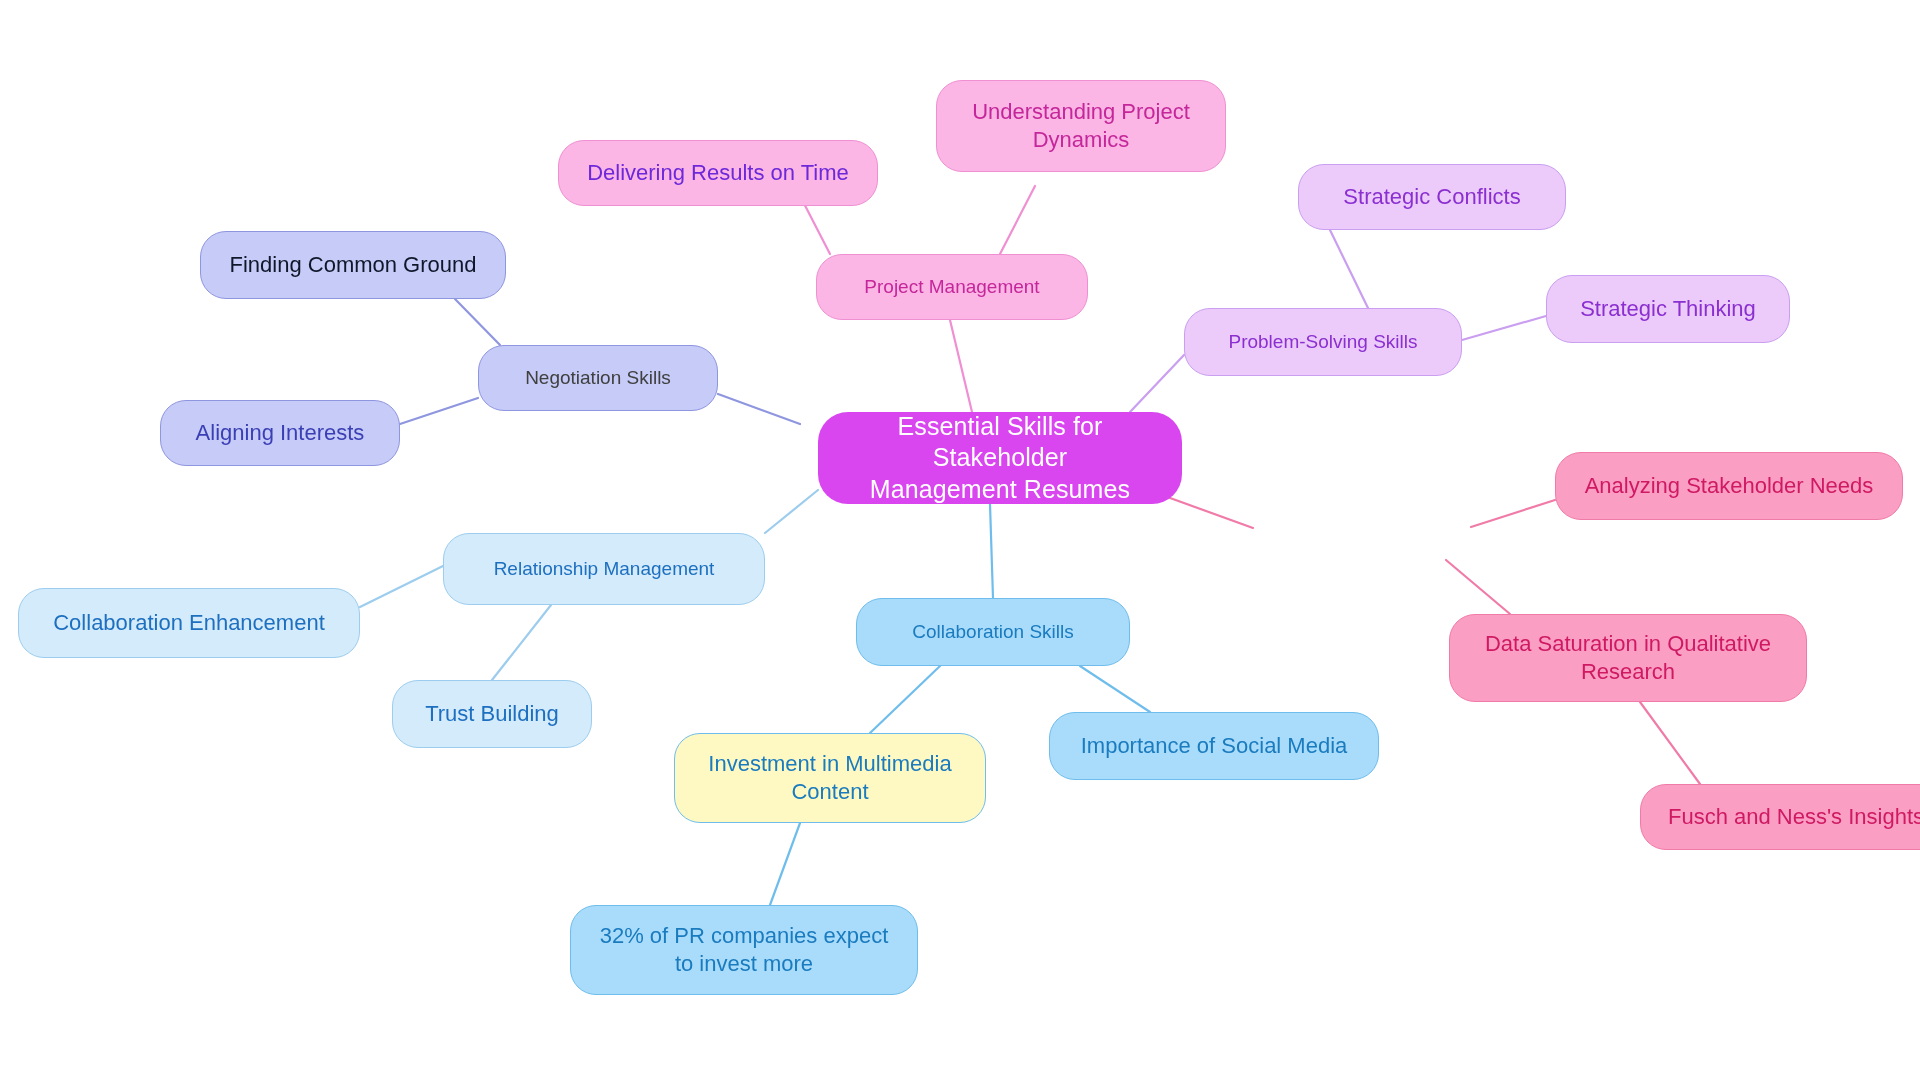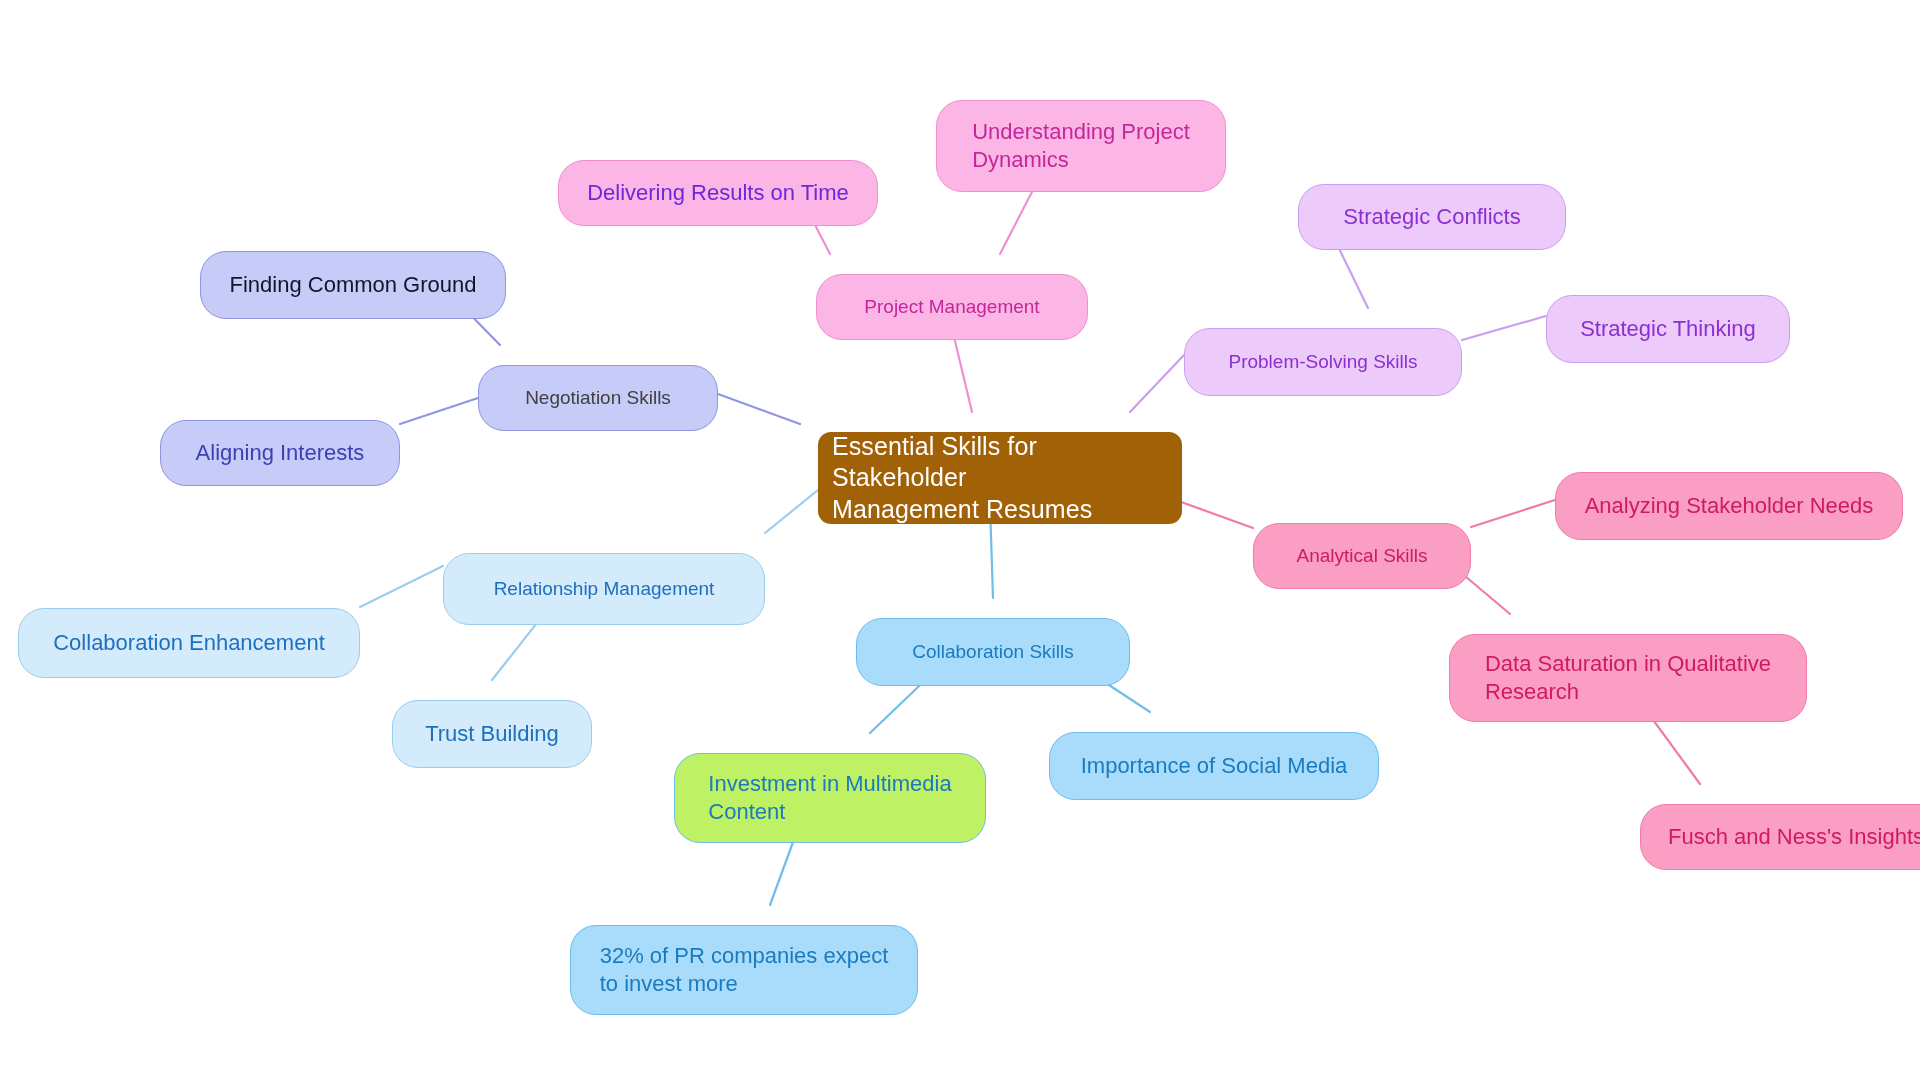--- a/index.html
+++ b/index.html
@@ -24,27 +24,27 @@
     width: 1920px;
     height: 1083px;
     pointer-events: none;
   }
   .node {
     position: absolute;
     box-sizing: border-box;
     display: flex;
     align-items: center;
     justify-content: center;
+    text-align: center;
     border-radius: 26px;
     border-style: solid;
     border-width: 1.5px;
     line-height: 1.26;
     white-space: pre-line;
     padding: 14px 14px;
-    margin-top: 20px;
   }
   .node.root {
     border-radius: 30px;
     border-width: 0;
     font-size: 25px;
     letter-spacing: 0.1px;
   }
   .node.branch {
     font-size: 19px;
   }
@@ -71,36 +71,35 @@
       <line x1="1446" y1="560" x2="1510" y2="614" stroke="#f17ba8" stroke-width="2.2" stroke-linecap="round"></line>
       <line x1="1640" y1="702" x2="1700" y2="784" stroke="#f17ba8" stroke-width="2.2" stroke-linecap="round"></line>
       <line x1="990" y1="504" x2="993" y2="598" stroke="#6fbdec" stroke-width="2.2" stroke-linecap="round"></line>
       <line x1="940" y1="666" x2="870" y2="733" stroke="#6fbdec" stroke-width="2.2" stroke-linecap="round"></line>
       <line x1="1080" y1="666" x2="1150" y2="712" stroke="#6fbdec" stroke-width="2.2" stroke-linecap="round"></line>
       <line x1="800" y1="823" x2="770" y2="905" stroke="#6fbdec" stroke-width="2.2" stroke-linecap="round"></line>
       <line x1="818" y1="490" x2="765" y2="533" stroke="#9dcdee" stroke-width="2.2" stroke-linecap="round"></line>
       <line x1="443" y1="566" x2="360" y2="607" stroke="#9dcdee" stroke-width="2.2" stroke-linecap="round"></line>
       <line x1="551" y1="605" x2="492" y2="680" stroke="#9dcdee" stroke-width="2.2" stroke-linecap="round"></line>
     </svg>
-<div class="node root" style="left: 818px; top: 412px; width: 364px; height: 92px; background: #a16207; color: rgb(255, 255, 255); border-color: rgb(17, 22, 34); border-radius: 13px;">Essential Skills for Stakeholder
+<div class="node root" style="left: 818px; top: 412px; width: 364px; height: 92px; background: #d946ef; color: rgb(255, 255, 255); border-color: rgb(17, 22, 34);">Essential Skills for Stakeholder
 Management Resumes</div>
     <div class="node branch" style="left: 478px; top: 345px; width: 240px; height: 66px; background: rgb(198, 203, 247); color: #404040; border-color: rgb(143, 150, 224);">Negotiation Skills</div>
     <div class="node leaf" style="left: 200px; top: 231px; width: 306px; height: 68px; background: rgb(198, 203, 247); color: #0f172a; border-color: rgb(143, 150, 224);">Finding Common Ground</div>
     <div class="node leaf" style="left: 160px; top: 400px; width: 240px; height: 66px; background: rgb(198, 203, 247); color: rgb(59, 63, 181); border-color: rgb(143, 150, 224);">Aligning Interests</div>
     <div class="node branch" style="left: 816px; top: 254px; width: 272px; height: 66px; background: rgb(251, 182, 230); color: rgb(197, 38, 154); border-color: rgb(240, 143, 210);">Project Management</div>
     <div class="node branch" style="left: 1184px; top: 308px; width: 278px; height: 68px; background: rgb(236, 203, 251); color: rgb(139, 47, 208); border-color: rgb(202, 158, 240);">Problem-Solving Skills</div>
     <div class="node leaf" style="left: 1298px; top: 164px; width: 268px; height: 66px; background: rgb(236, 203, 251); color: rgb(139, 47, 208); border-color: rgb(202, 158, 240);">Strategic Conflicts</div>
     <div class="node leaf" style="left: 1546px; top: 275px; width: 244px; height: 68px; background: rgb(236, 203, 251); color: rgb(139, 47, 208); border-color: rgb(202, 158, 240);">Strategic Thinking</div>
-    <div class="node branch" style="left: 1253px; top: 503px; width: 218px; height: 66px; background: rgb(251, 158, 195); color: rgb(207, 26, 99); border-color: rgb(241, 123, 168);">Analytical Skills</div>
     <div class="node leaf" style="left: 1555px; top: 452px; width: 348px; height: 68px; background: rgb(251, 158, 195); color: rgb(207, 26, 99); border-color: rgb(241, 123, 168);">Analyzing Stakeholder Needs</div>
     <div class="node leaf" style="left: 1449px; top: 614px; width: 358px; height: 88px; background: rgb(251, 158, 195); color: rgb(207, 26, 99); border-color: rgb(241, 123, 168);">Data Saturation in Qualitative
 Research</div>
     <div class="node leaf" style="left: 1640px; top: 784px; width: 312px; height: 66px; background: rgb(251, 158, 195); color: rgb(207, 26, 99); border-color: rgb(241, 123, 168);">Fusch and Ness's Insights</div>
     <div class="node branch" style="left: 856px; top: 598px; width: 274px; height: 68px; background: rgb(169, 220, 251); color: rgb(26, 123, 191); border-color: rgb(111, 189, 236);">Collaboration Skills</div>
-    <div class="node leaf" style="left: 674px; top: 733px; width: 312px; height: 90px; background: #bef264; color: rgb(26, 123, 191); border-color: rgb(111, 189, 236);">Investment in Multimedia
+    <div class="node leaf" style="left: 674px; top: 733px; width: 312px; height: 90px; background: #fef9c3; color: rgb(26, 123, 191); border-color: rgb(111, 189, 236);">Investment in Multimedia
 Content</div>
     <div class="node leaf" style="left: 570px; top: 905px; width: 348px; height: 90px; background: rgb(169, 220, 251); color: rgb(26, 123, 191); border-color: rgb(111, 189, 236);">32% of PR companies expect
 to invest more</div>
     <div class="node leaf" style="left: 1049px; top: 712px; width: 330px; height: 68px; background: rgb(169, 220, 251); color: rgb(26, 123, 191); border-color: rgb(111, 189, 236);">Importance of Social Media</div>
     <div class="node branch" style="left: 443px; top: 533px; width: 322px; height: 72px; background: rgb(212, 235, 251); color: rgb(29, 111, 192); border-color: rgb(157, 205, 238);">Relationship Management</div>
     <div class="node leaf" style="left: 18px; top: 588px; width: 342px; height: 70px; background: rgb(212, 235, 251); color: rgb(29, 111, 192); border-color: rgb(157, 205, 238);">Collaboration Enhancement</div>
     <div class="node leaf" style="left: 392px; top: 680px; width: 200px; height: 68px; background: rgb(212, 235, 251); color: rgb(29, 111, 192); border-color: rgb(157, 205, 238);">Trust Building</div>
     <div class="node leaf" style="left: 558px; top: 140px; width: 320px; height: 66px; background: rgb(251, 182, 230); color: #6d28d9; border-color: rgb(240, 143, 210);">Delivering Results on Time</div>
     <div class="node leaf" style="left: 936px; top: 80px; width: 290px; height: 92px; background: rgb(251, 182, 230); color: rgb(197, 38, 154); border-color: rgb(240, 143, 210);">Understanding Project
 Dynamics</div>

